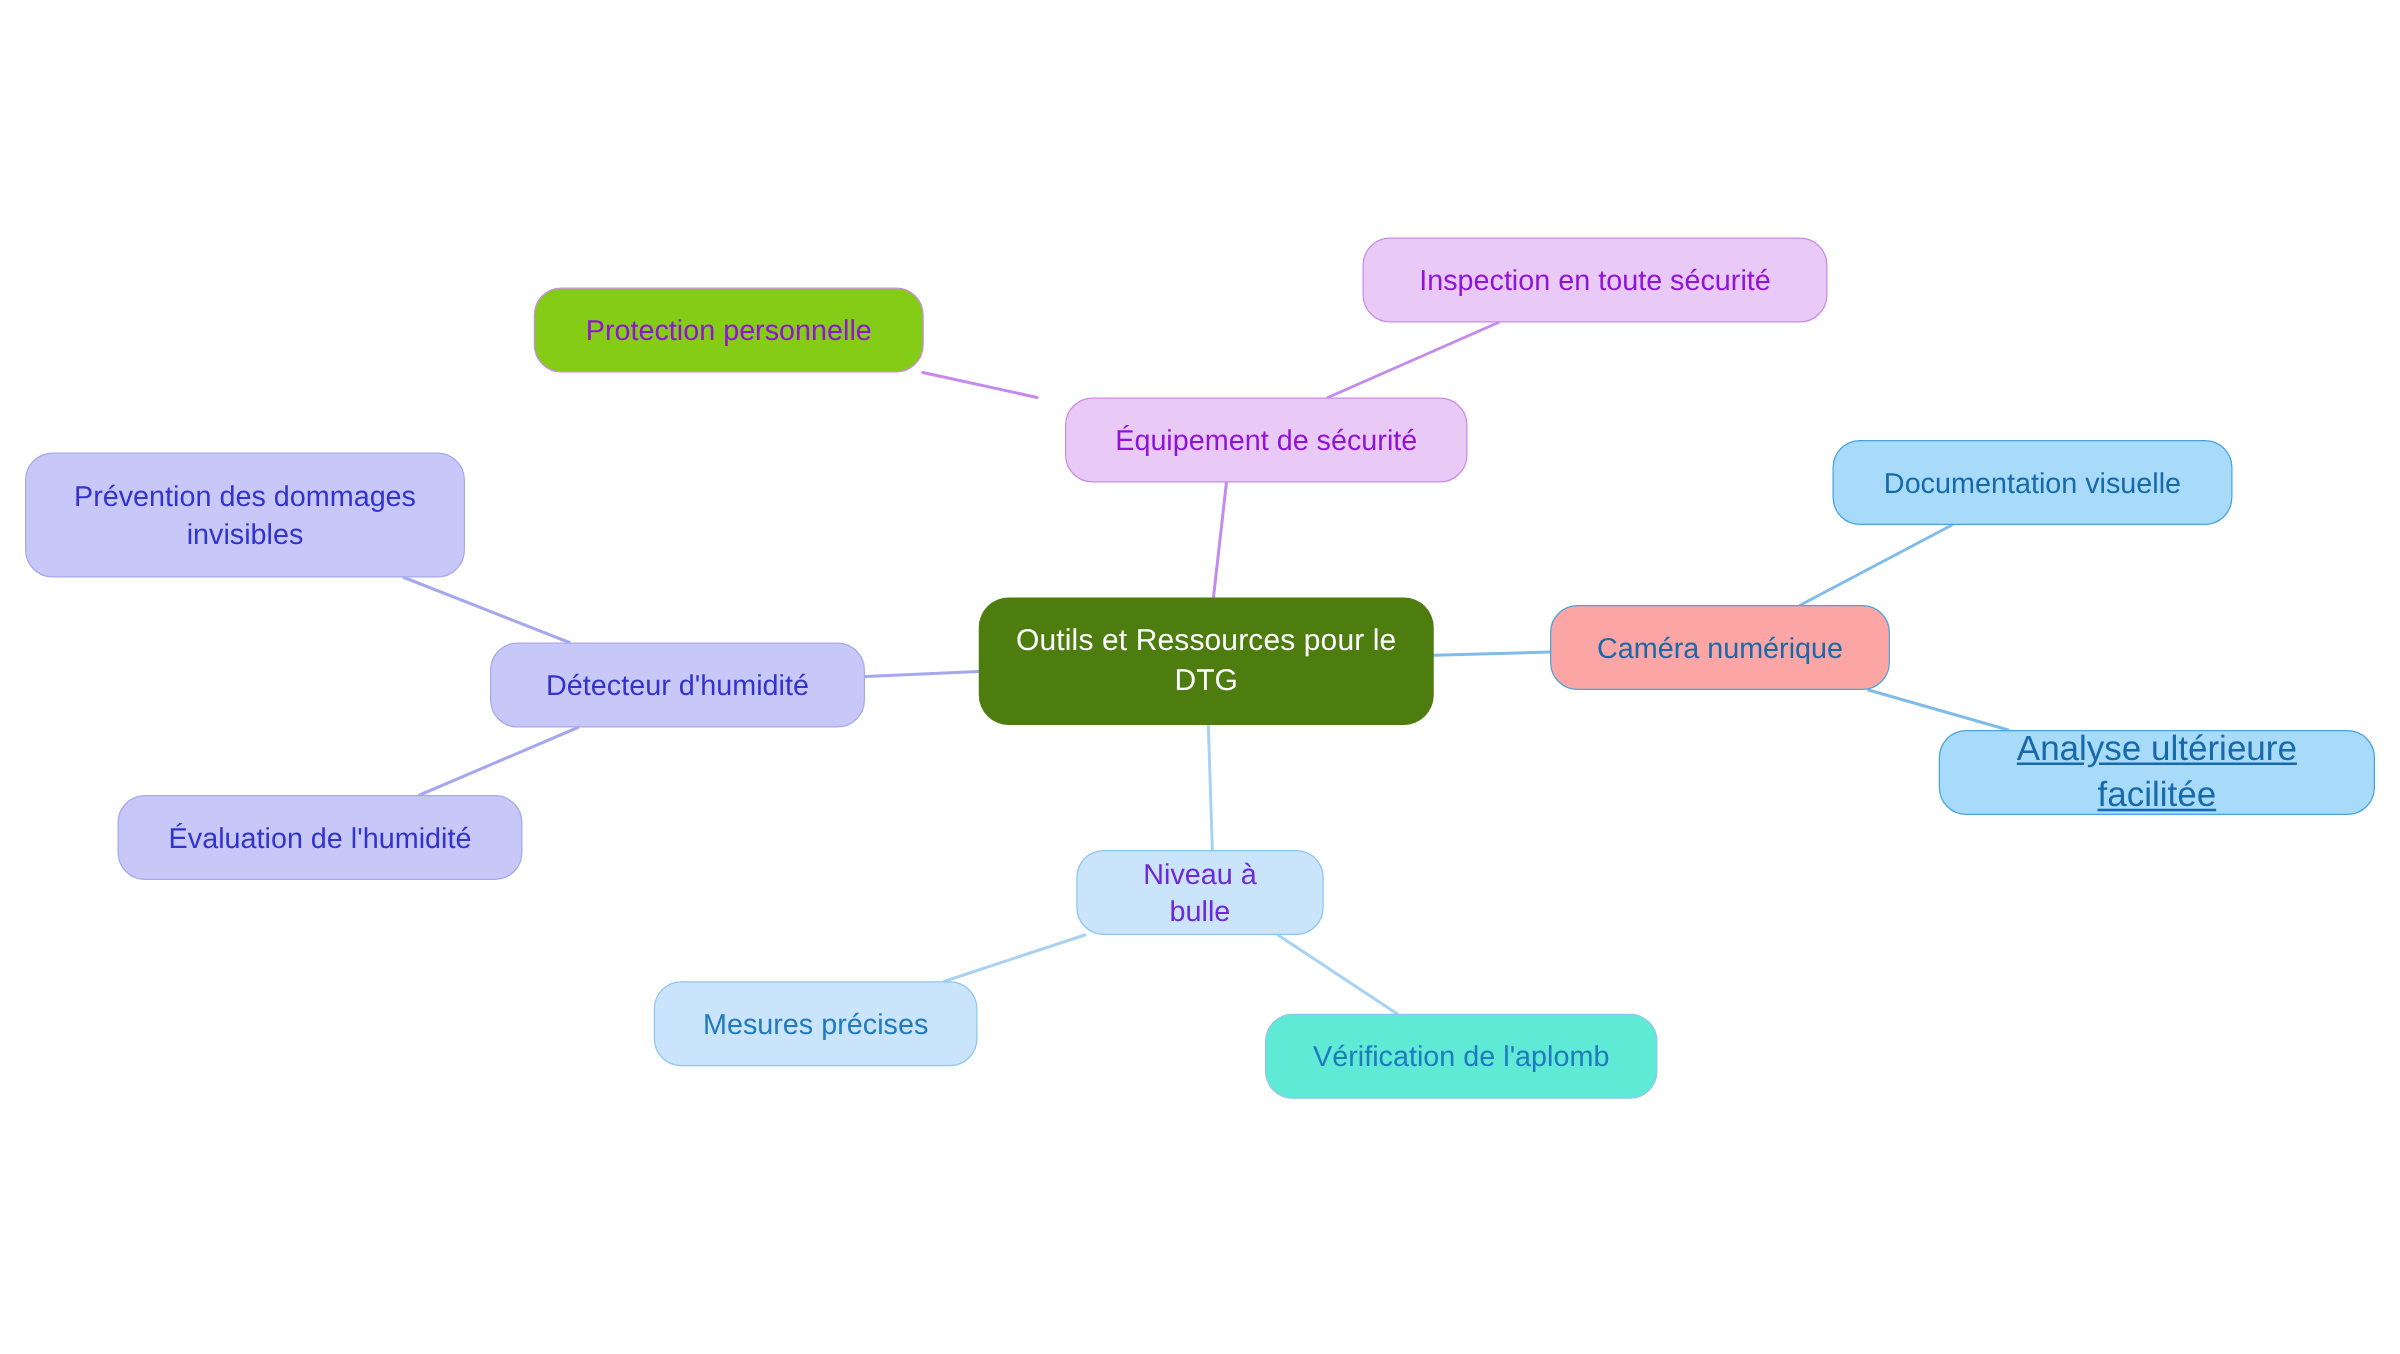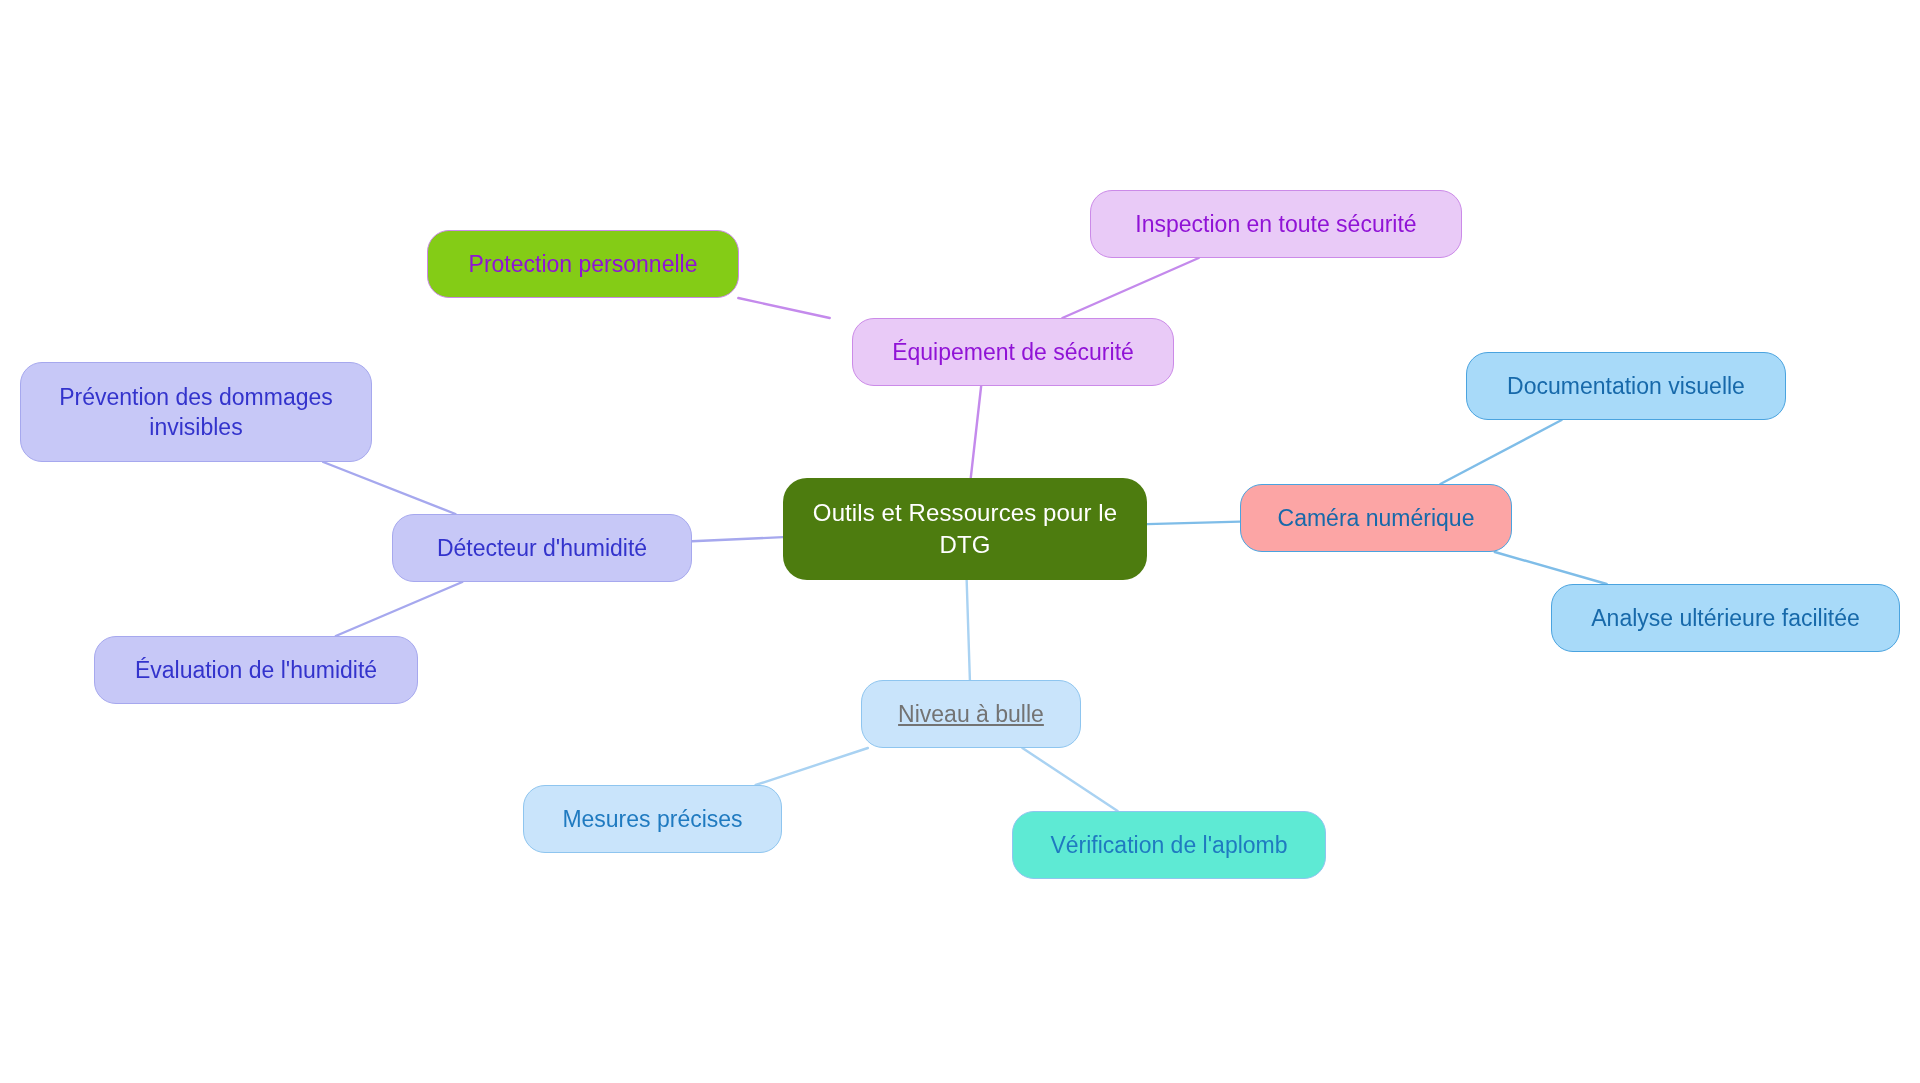--- a/index.html
+++ b/index.html
@@ -71,18 +71,18 @@
 DTG</div>
       <div class="node" style="left: 824px; top: 318px; width: 322px; height: 68px; background: rgb(233, 202, 247); border-color: rgb(203, 138, 232); color: rgb(144, 19, 214); font-size: 23px; margin-left: 28px;">Équipement de sécurité</div>
       <div class="node" style="left: 427px; top: 230px; width: 312px; height: 68px; background: #84cc16; border-color: rgb(203, 138, 232); color: rgb(144, 19, 214); font-size: 23px;">Protection personnelle</div>
       <div class="node" style="left: 1090px; top: 190px; width: 372px; height: 68px; background: rgb(233, 202, 247); border-color: rgb(203, 138, 232); color: rgb(144, 19, 214); font-size: 23px;">Inspection en toute sécurité</div>
       <div class="node" style="left: 392px; top: 514px; width: 300px; height: 68px; background: rgb(199, 200, 247); border-color: rgb(166, 168, 238); color: rgb(51, 51, 204); font-size: 23px;">Détecteur d'humidité</div>
       <div class="node" style="left: 20px; top: 362px; width: 352px; height: 100px; background: rgb(199, 200, 247); border-color: rgb(166, 168, 238); color: rgb(51, 51, 204); font-size: 23px;">Prévention des dommages
 invisibles</div>
       <div class="node" style="left: 94px; top: 636px; width: 324px; height: 68px; background: rgb(199, 200, 247); border-color: rgb(166, 168, 238); color: rgb(51, 51, 204); font-size: 23px;">Évaluation de l'humidité</div>
       <div class="node" style="left: 1240px; top: 484px; width: 272px; height: 68px; background: #fca5a5; border-color: rgb(74, 163, 223); color: rgb(23, 105, 170); font-size: 23px;">Caméra numérique</div>
       <div class="node" style="left: 1466px; top: 352px; width: 320px; height: 68px; background: rgb(168, 218, 249); border-color: rgb(74, 163, 223); color: rgb(23, 105, 170); font-size: 23px;">Documentation visuelle</div>
-      <div class="node" style="left: 1551px; top: 584px; width: 349px; height: 68px; background: rgb(168, 218, 249); border-color: rgb(74, 163, 223); color: rgb(23, 105, 170); font-size: 23px;">Analyse ultérieure facilitée</div>
-      <div class="node" style="left: 861px; top: 680px; width: 220px; height: 68px; background: rgb(201, 228, 251); border-color: rgb(142, 197, 239); color: #737373; font-size: 23px; text-decoration: underline;">Niveau à bulle</div>
+      <div class="node" style="left: 1551px; top: 584px; width: 349px; height: 68px; background: rgb(168, 218, 249); border-color: rgb(74, 163, 223); color: rgb(23, 105, 170); font-size: 28px; text-decoration: underline;">Analyse ultérieure facilitée</div>
+      <div class="node" style="left: 861px; top: 680px; width: 198px; height: 68px; background: rgb(201, 228, 251); border-color: rgb(142, 197, 239); color: #6d28d9; font-size: 23px;">Niveau à bulle</div>
       <div class="node" style="left: 523px; top: 785px; width: 259px; height: 68px; background: rgb(201, 228, 251); border-color: rgb(142, 197, 239); color: rgb(31, 122, 192); font-size: 23px;">Mesures précises</div>
       <div class="node" style="left: 1012px; top: 811px; width: 314px; height: 68px; background: #5eead4; border-color: rgb(142, 197, 239); color: rgb(31, 122, 192); font-size: 23px;">Vérification de l'aplomb</div>
     </div>
 </div>
 
 </body></html>

